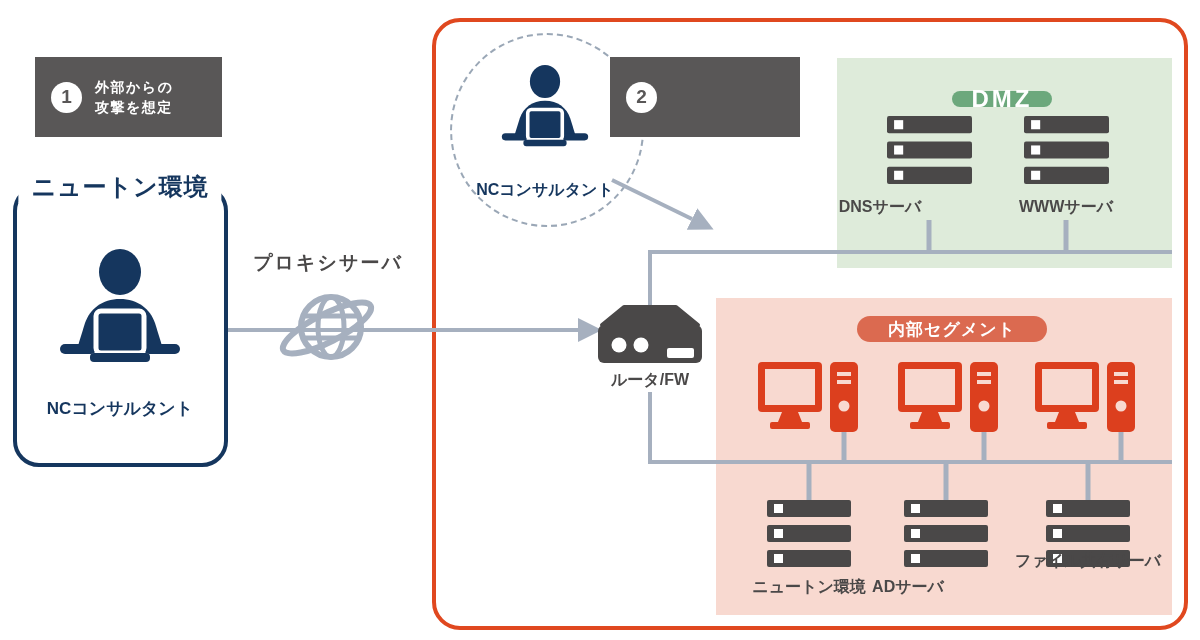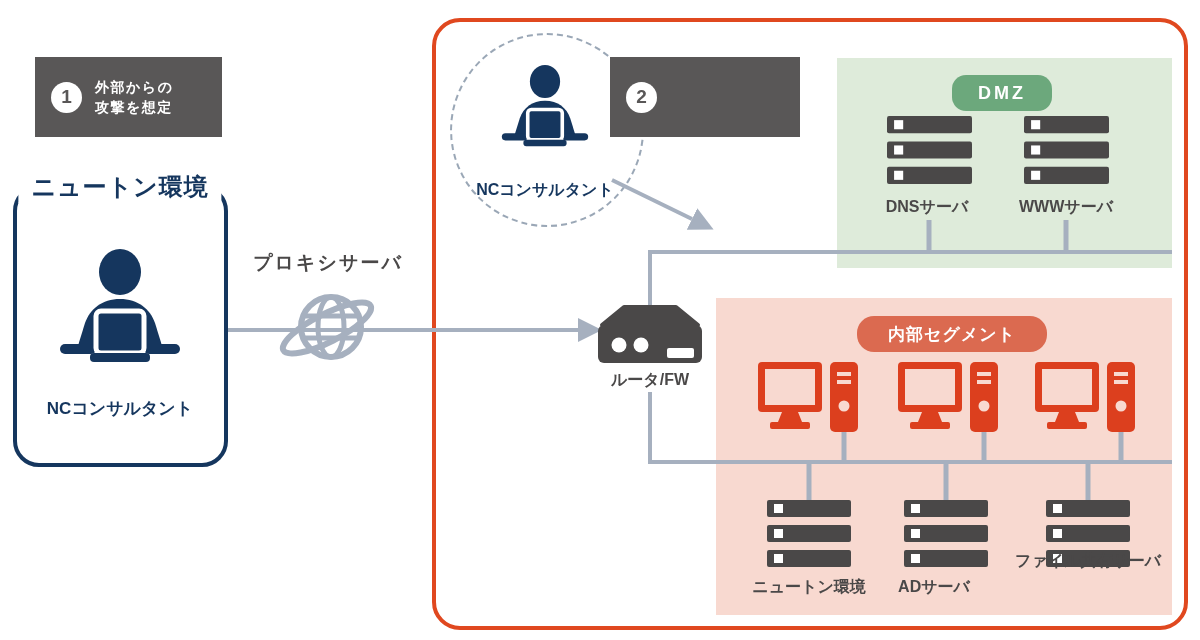--- a/index.html
+++ b/index.html
@@ -9,22 +9,22 @@
   }
   html,body{margin:0;padding:0;background:#fff;}
   #canvas{
     position:relative;width:1200px;height:640px;background:#fff;overflow:hidden;
     font-family:"Liberation Sans","DejaVu Sans",sans-serif;font-weight:bold;color:var(--text-gray);
   }
   .area{position:absolute;}
   .dmz-area{left:837px;top:58px;width:335px;height:210px;background:var(--dmz-bg);}
   .internal-area{left:716px;top:298px;width:456px;height:317px;background:var(--internal-bg);}
   .pill{position:absolute;display:flex;align-items:center;justify-content:center;color:#fff;}
-  .dmz-pill{left:952px;top:75px;width:100px;height:36px;border-radius:14px;background:var(--dmz-pill);font-size:18px;letter-spacing:3px;}
-  .internal-pill{left:857px;top:316px;width:190px;height:36px;border-radius:17px;background:var(--internal-pill);font-size:17px;letter-spacing:1px;}
+  .dmz-pill{left:952px;top:91px;width:100px;height:16px;border-radius:14px;background:var(--dmz-pill);font-size:24px;letter-spacing:3px;}
+  .internal-pill{left:857px;top:316px;width:190px;height:26px;border-radius:17px;background:var(--internal-pill);font-size:17px;letter-spacing:1px;}
   .connectors{position:absolute;left:0;top:0;z-index:2;}
   .env-box{position:absolute;box-sizing:border-box;background:transparent;}
   .newton-box{left:13px;top:185px;width:215px;height:282px;border:4px solid var(--navy);border-radius:26px;}
   .customer-box{left:432px;top:18px;width:756px;height:612px;border:4px solid var(--orange);border-radius:28px;z-index:1;}
   .env-title{position:absolute;transform:translate(-50%,-50%);background:#fff;padding:0 13px;white-space:nowrap;z-index:3;}
   .newton-title{left:120px;top:187px;font-size:24px;color:var(--navy);letter-spacing:1px;}
   .customer-title{left:802px;top:18px;font-size:22px;color:var(--orange);letter-spacing:2px;}
   .badge{position:absolute;display:flex;align-items:center;gap:13px;background:var(--badge-bg);color:#fff;padding:0 12px 0 16px;box-sizing:border-box;z-index:4;}
   .badge .num{width:31px;height:31px;border-radius:50%;background:#fff;color:var(--badge-bg);display:flex;align-items:center;justify-content:center;font-size:19px;flex:none;}
   .badge .txt{white-space:pre-line;font-size:14px;line-height:1.45;letter-spacing:1.5px;}
@@ -150,21 +150,21 @@
     </svg>
   <span class="lbl lbl-16" style="left:650px;top:380px">ルータ/FW</span>
 
   <div class="pill dmz-pill">DMZ</div>
   <svg class="icon" style="left:887px;top:116px" width="85" height="68">
       <use href="#sym-server"></use>
     </svg>
   <svg class="icon" style="left:1024px;top:116px" width="85" height="68">
       <use href="#sym-server"></use>
     </svg>
-  <span class="lbl lbl-16" style="left:927px;top:207px">DNSサーバ</span>
+  <span class="lbl lbl-16" style="left:880px;top:207px">DNSサーバ</span>
   <span class="lbl lbl-16" style="left:1066px;top:207px">WWWサーバ</span>
 
   <div class="pill internal-pill">内部セグメント</div>
   <svg class="icon" style="left:758px;top:362px" width="100" height="72">
       <use href="#sym-pc"></use>
     </svg>
   <svg class="icon" style="left:898px;top:362px" width="100" height="72">
       <use href="#sym-pc"></use>
     </svg>
   <svg class="icon" style="left:1035px;top:362px" width="100" height="72">
@@ -173,16 +173,16 @@
   <svg class="icon" style="left:767px;top:500px" width="84" height="67">
       <use href="#sym-server"></use>
     </svg>
   <svg class="icon" style="left:904px;top:500px" width="84" height="67">
       <use href="#sym-server"></use>
     </svg>
   <svg class="icon" style="left:1046px;top:500px" width="84" height="67">
       <use href="#sym-server"></use>
     </svg>
   <span class="lbl lbl-16" style="left:809px;top:587px">ニュートン環境</span>
-  <span class="lbl lbl-16" style="left:934px;top:587px">ADサーバ</span>
+  <span class="lbl lbl-16" style="left:908px;top:587px">ADサーバ</span>
   <span class="lbl lbl-16" style="left:1088px;top:561px">ファイル共有サーバ</span>
 
 </div>
 
 </body></html>

